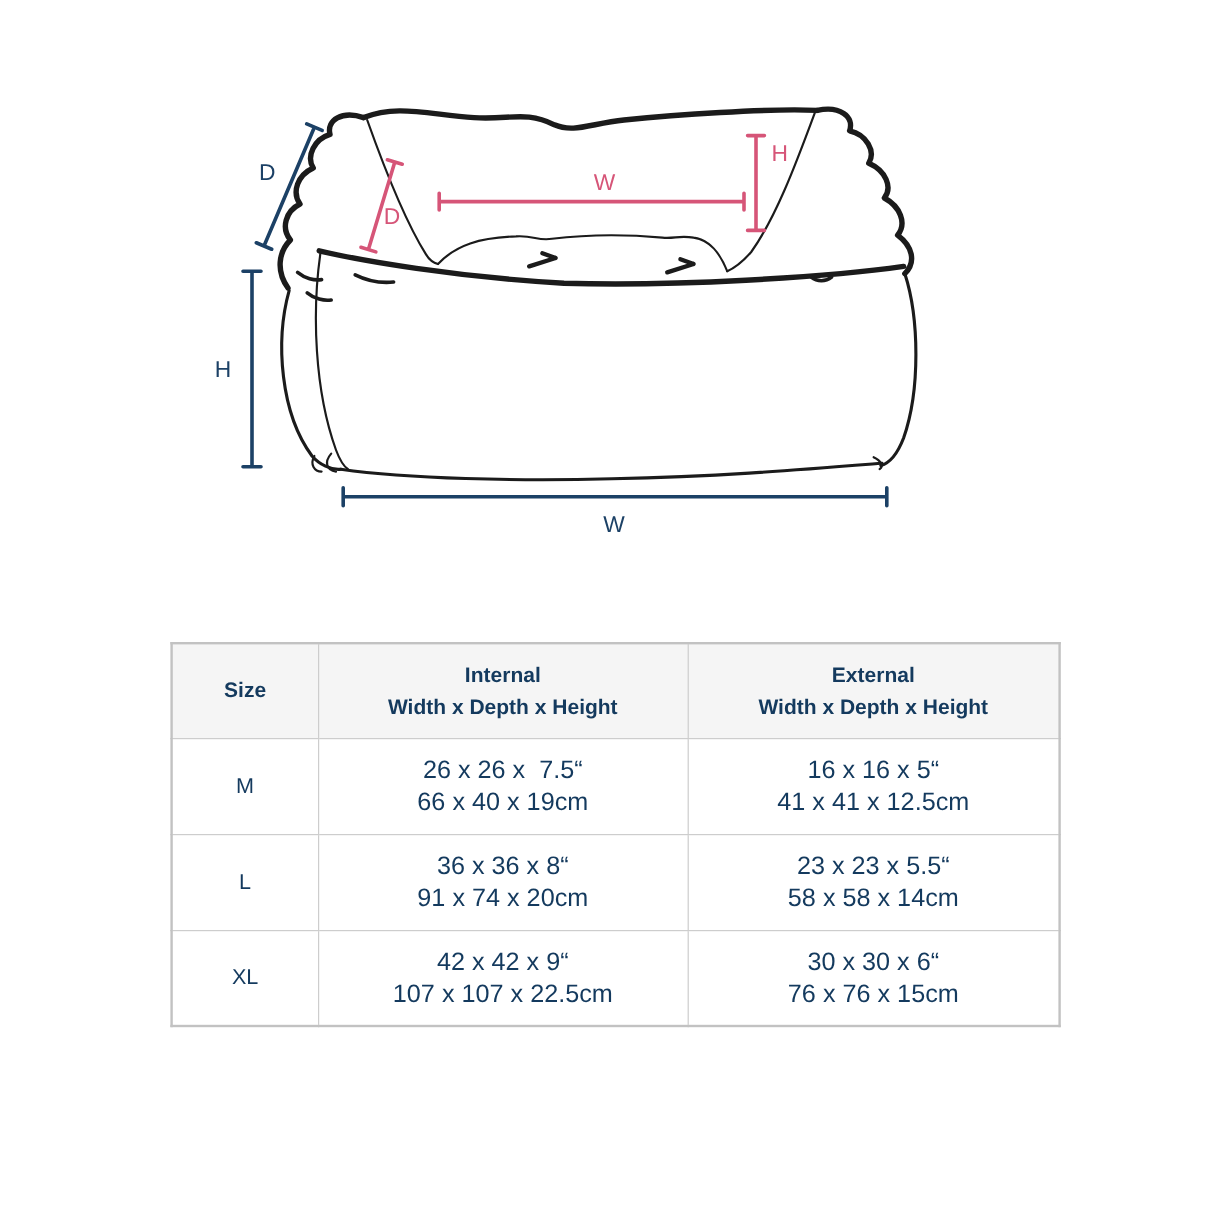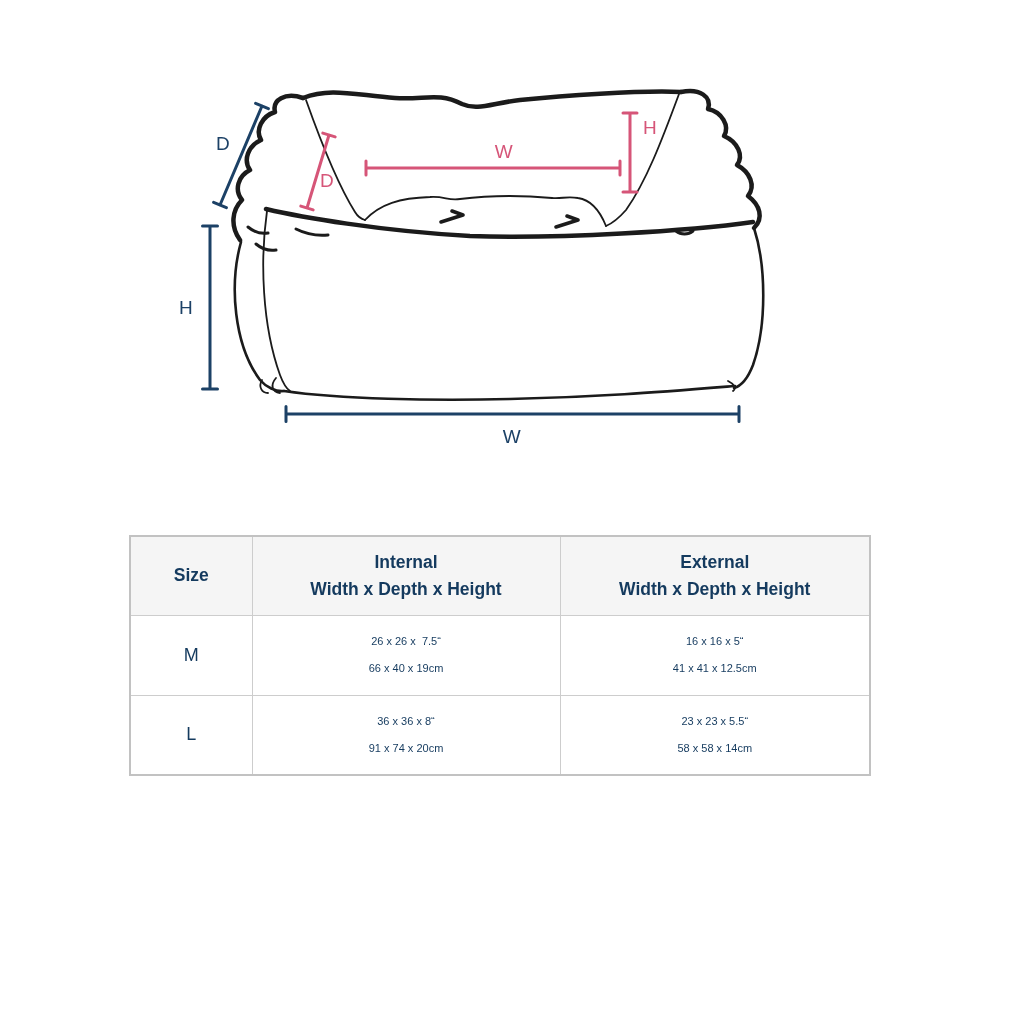--- a/index.html
+++ b/index.html
@@ -7,34 +7,34 @@
   body { font-family:"Liberation Sans", sans-serif; }
   .stage { position:relative; width:1024px; height:1024px; background:#ffffff; overflow:hidden; margin:0 auto; }
 
   
   .illustration-svg { position:absolute; left:0; top:0; width:1024px; height:470px; }
   .illustration-svg text { font-family:"Liberation Sans", sans-serif; font-size:19px; letter-spacing:.5px; }
   .ext-label { fill:#1c4166; }
   .int-label { fill:#d65578; }
 
   
-  .size-table-wrap { position:absolute; left:129px; top:535px; width:740px;border-radius:11px; }
+  .size-table-wrap { position:absolute; left:142px; top:535px; width:740px;border-radius:11px; }
   table.size-table {
     width:740px; border-collapse:collapse; table-layout:fixed;
     border:2px solid #c2c2c2;
     color:#143a5e;
   }
   table.size-table col.c-size { width:122px; }
   table.size-table col.c-ext  { width:308px; }
   table.size-table col.c-int  { width:310px; }
   table.size-table th, table.size-table td {
     border:1px solid #cdcdcd; text-align:center; vertical-align:middle;
   }
   table.size-table thead th { background:#f5f5f5; height:79px; font-weight:bold; font-size:17.5px; }
-  table.size-table tbody td { background:#ffffff; height:80px; font-size:11px; font-weight:normal; }
+  table.size-table tbody td { background:#ffffff; height:80px; font-size:21px; font-weight:normal; }
   table.size-table tbody td.size-col { font-size:18px; }
   .th-line { line-height:27px; }
   .dim-line { line-height:27px; white-space:pre-wrap; }
 </style>
 </head>
 <body>
 
 <div class="stage">
 
   <svg class="illustration-svg" viewBox="0 0 1024 470">
@@ -135,17 +135,28 @@
           <td class="size-col">L</td>
           <td>
             <div class="dim-line">36 x 36 x 8“</div>
             <div class="dim-line">91 x 74 x 20cm</div>
           </td>
           <td>
             <div class="dim-line">23 x 23 x 5.5“</div>
             <div class="dim-line">58 x 58 x 14cm</div>
           </td>
         </tr>
+        <tr>
+          <td class="size-col">XL</td>
+          <td>
+            <div class="dim-line">42 x 42 x 9“</div>
+            <div class="dim-line">107 x 107 x 22.5cm</div>
+          </td>
+          <td>
+            <div class="dim-line">30 x 30 x 6“</div>
+            <div class="dim-line">76 x 76 x 15cm</div>
+          </td>
+        </tr>
       </tbody>
     </table>
   </div>
 
 </div>
 
 </body></html>

